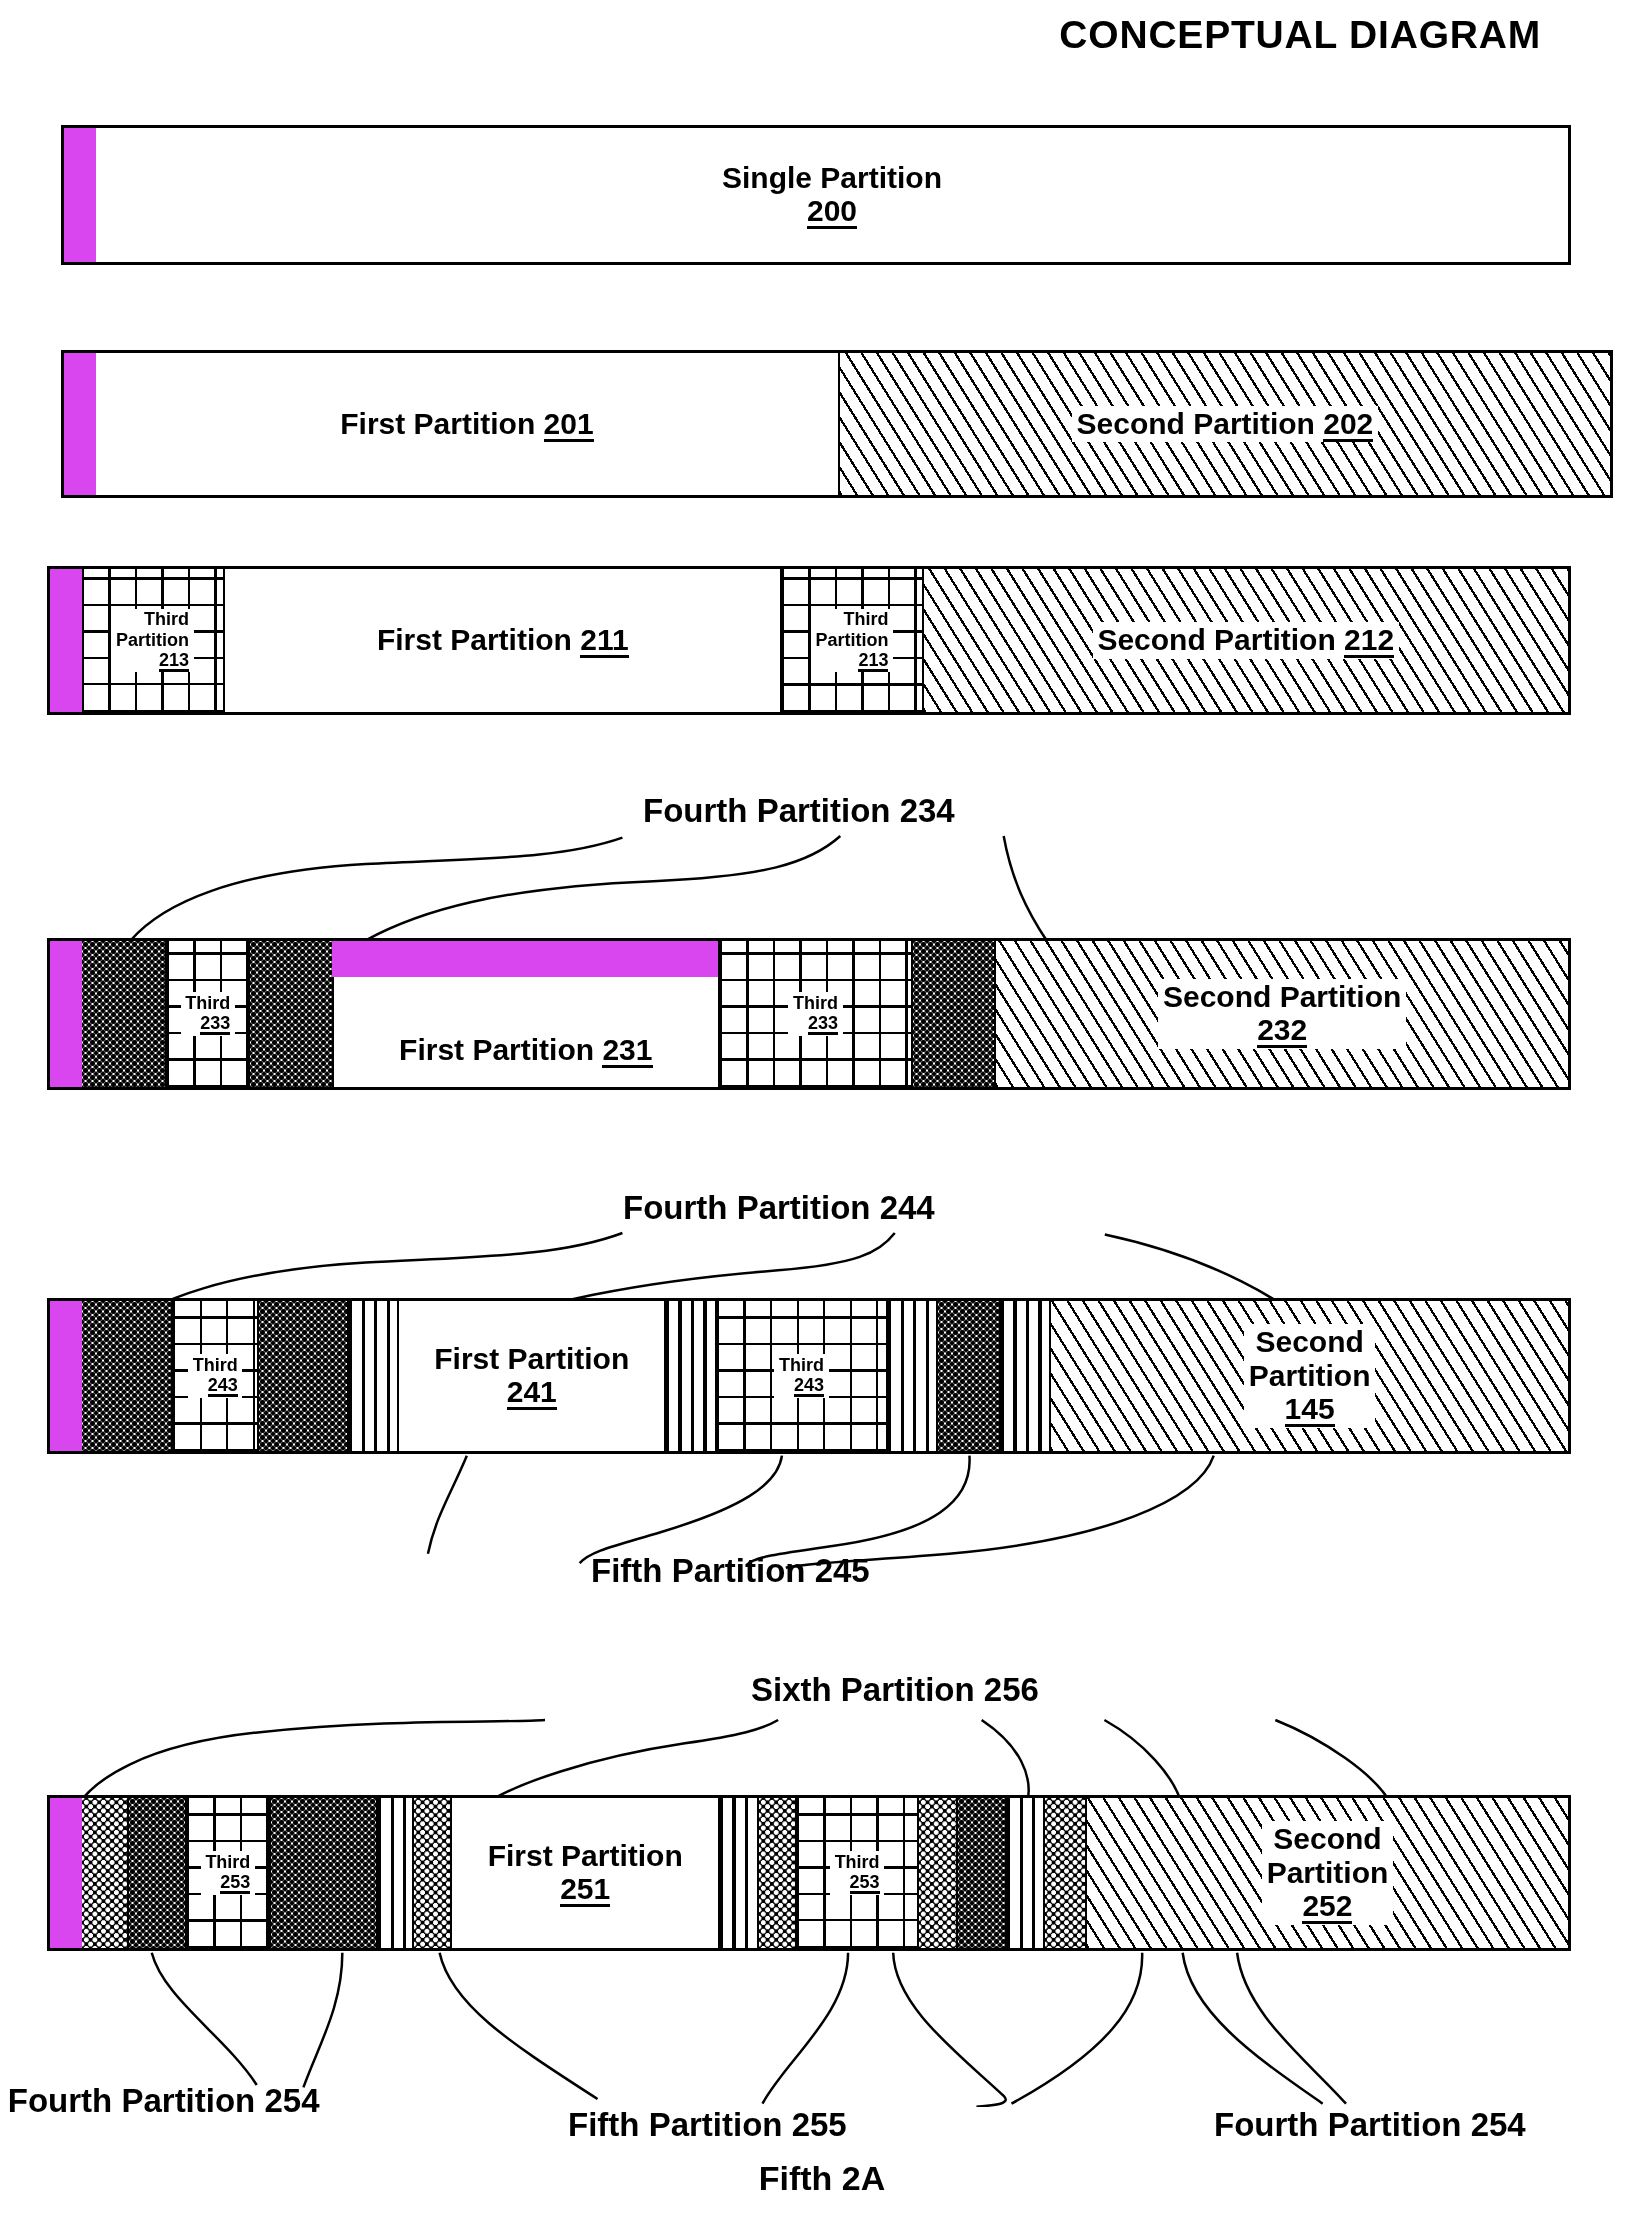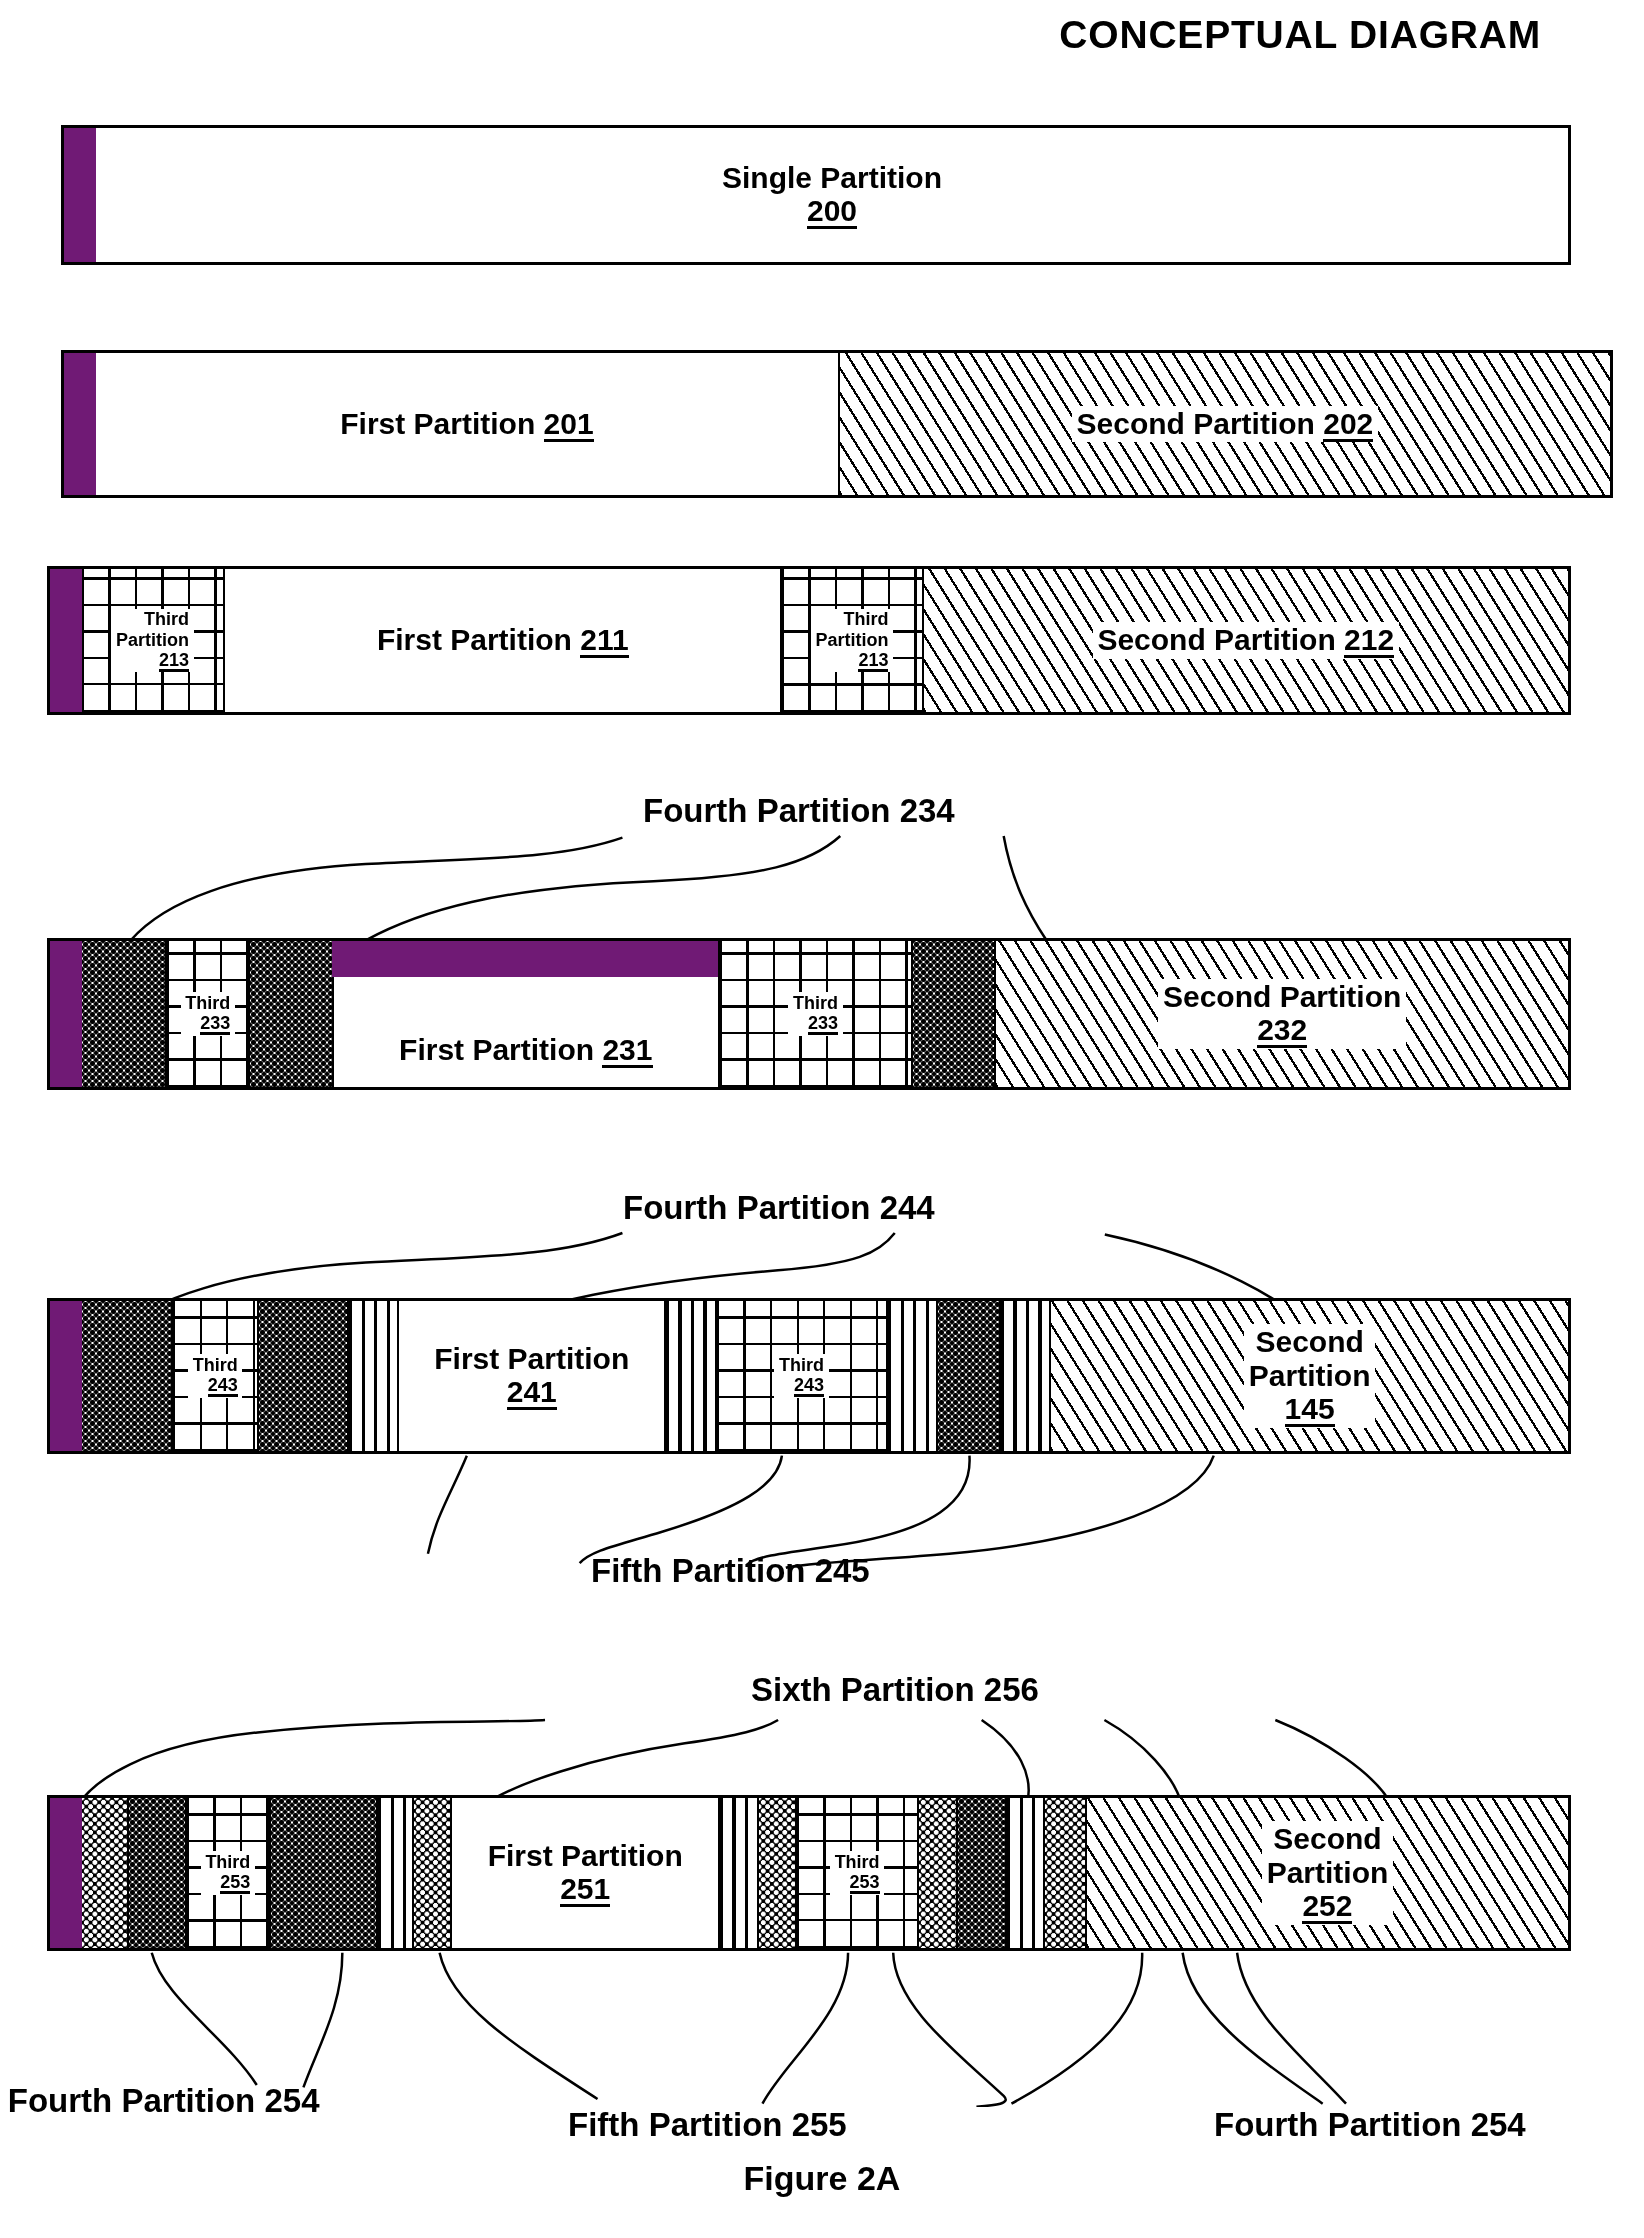--- a/index.html
+++ b/index.html
@@ -37,21 +37,21 @@
     text-align: center;
     font-size: 34px;
     font-weight: bold;
   }
 
   
   .bar {
     position: absolute;
     box-sizing: border-box;
     border: 3.9px solid #000;
-    background: #701a75;
+    background: #d946ef;
     display: flex;
     overflow: hidden;
     padding-left: 32px;
   }
   .seg {
     position: relative;
     box-sizing: border-box;
     display: flex;
     align-items: center;
     justify-content: center;
@@ -339,14 +339,14 @@
   <path d="M 1148 2 C 1150 70, 1230 130, 1290 186 C 1300 196, 1280 198, 1255 200"></path>
   <path d="M 1468 2 C 1470 70, 1420 130, 1300 196"></path>
   <path d="M 1520 2 C 1530 80, 1620 140, 1700 196"></path>
   <path d="M 1590 2 C 1600 80, 1680 140, 1730 196"></path>
 </svg>
 
 <div class="callout" style="left:7.8px; top:2082px;">Fourth Partition 254</div>
 <div class="callout" style="left:568px; top:2106px;">Fifth Partition 255</div>
 <div class="callout" style="left:1214px; top:2106px;">Fourth Partition 254</div>
 
-<div id="figcaption">Figure 2A</div>
+<div id="figcaption">Fifth 2A</div>
 
 
 </body></html>

